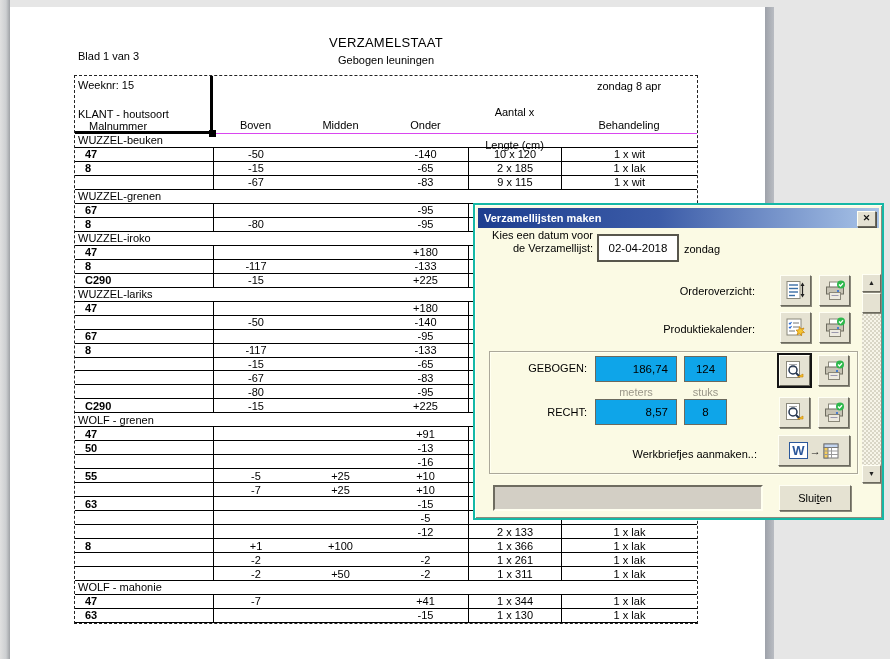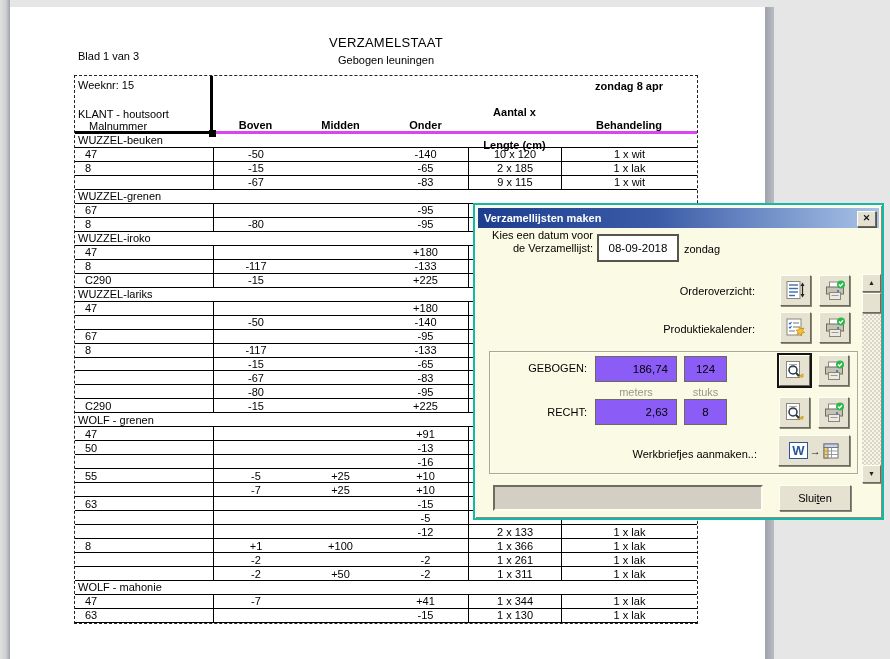--- a/index.html
+++ b/index.html
@@ -15,27 +15,27 @@
   .doc-title{position:absolute;left:75px;top:35px;width:622px;text-align:center;
              font-size:13px;letter-spacing:.3px;}
   .doc-sub{position:absolute;left:75px;top:54px;width:622px;text-align:center;font-size:11px;}
   
   .table-area{position:absolute;left:74px;top:75px;width:622px;height:547px;
               border:1px dashed #222;}
   .hdrbox{position:absolute;left:0;top:0;width:138px;height:58px;box-sizing:border-box;
           border-right:3px solid #000;border-bottom:3px solid #000;}
   .fill-handle{position:absolute;left:134px;top:54px;width:7px;height:7px;background:#000;z-index:3;}
   .colhead{position:absolute;left:138px;top:0;width:484px;height:58px;box-sizing:border-box;
-           border-bottom:3px solid #d946ef;font-weight:bold;}
+           border-bottom:1px solid #d946ef;}
   .ch{position:absolute;font-size:11px;text-align:center;line-height:13px;}
   #rows{position:absolute;left:0;top:58px;width:622px;}
   .trow{display:flex;height:13.971px;box-sizing:border-box;border-bottom:1px solid #000;
         font-size:11px;line-height:12px;align-items:center;}
   .trow > div{height:100%;box-sizing:border-box;display:flex;align-items:center;justify-content:center;}
-  .cmal{width:138px;justify-content:flex-start !important;padding-left:10px;font-weight:normal;}
+  .cmal{width:138px;justify-content:flex-start !important;padding-left:10px;font-weight:bold;}
   .cnum{width:85px;}
   .ca{width:93px;}
   .cbh{width:136px;}
   .bl{border-left:1px solid #000;}
   .gcell{width:100%;justify-content:flex-start !important;padding-left:3px;}
   
   .dialog{position:absolute;left:473px;top:203px;width:411px;height:317px;background:#FBFAE4;
           border:2px solid #14b8a6;box-sizing:border-box;z-index:10;
           box-shadow:inset 1px 1px 0 #FFFFF2,inset -1px -1px 0 #8E8B7D;font-size:11px;}
   .titlebar{position:absolute;left:3px;top:3px;right:3px;height:20px;
@@ -43,21 +43,21 @@
             color:#fff;font-weight:bold;font-size:11px;line-height:20px;padding-left:6px;
             box-sizing:border-box;}
   .xbtn{position:absolute;right:3px;top:3px;width:17px;height:14px;background:#E4E1D2;
         border:1px solid;border-color:#FFFFF4 #6B695D #6B695D #FFFFF4;
         box-shadow:1px 1px 0 #55534B;font-size:9px;font-weight:bold;line-height:13px;
         text-align:center;color:#111;cursor:default;}
   .dlbl{position:absolute;font-size:11px;line-height:13px;white-space:nowrap;}
   .r{text-align:right;}
   .tbox{position:absolute;background:#fff;border:2px solid #58564C;box-sizing:border-box;
         font-size:11.5px;display:flex;align-items:center;justify-content:center;}
-  .vbox{position:absolute;background:#8b5cf6;border:1px solid #6B695D;box-sizing:border-box;
+  .vbox{position:absolute;background:#0ea5e9;border:1px solid #6B695D;box-sizing:border-box;
         font-size:11.5px;display:flex;align-items:center;}
   .vbox.num{justify-content:flex-end;padding-right:8px;}
   .vbox.cen{justify-content:center;}
   .cap{position:absolute;font-size:11px;color:#9A9789;text-align:center;}
   .btn{position:absolute;background:#E5E2D2;border:1px solid;
        border-color:#FFFFF4 #6B695D #6B695D #FFFFF4;box-shadow:1px 1px 0 #8A887B;
        box-sizing:border-box;display:flex;align-items:center;justify-content:center;cursor:default;}
   .ibtn{width:31px;height:31px;}
   .focusring{outline:2px solid #141414;outline-offset:0px;}
   .groupbox{position:absolute;left:14px;top:146px;width:369px;height:123px;box-sizing:border-box;
@@ -364,21 +364,21 @@
   </div>
 
   <div class="dialog">
     <div class="titlebar">
       <span>Verzamellijsten maken</span>
     </div>
     <div class="xbtn" style="top:6px;right:6px;">✕</div>
 
     <div class="dlbl r" style="left:10px;top:24px;width:108px;">Kies een datum voor</div>
     <div class="dlbl r" style="left:10px;top:37px;width:108px;">de Verzamellijst:</div>
-    <div class="tbox" style="left:122px;top:29px;width:82px;height:28px;">08-09-2018</div>
+    <div class="tbox" style="left:122px;top:29px;width:82px;height:28px;">02-04-2018</div>
     <div class="dlbl" style="left:209px;top:38px;">zondag</div>
 
     <div class="dlbl r" style="left:100px;top:80px;width:180px;">Orderoverzicht:</div>
     <div class="btn ibtn" style="left:305px;top:70px;">
       <svg width="21" height="21" viewBox="0 0 21 21">
         <rect x="2" y="1.5" width="13" height="17" fill="#fff" stroke="#8A887B"></rect>
         <line x1="4" y1="5" x2="13" y2="5" stroke="#3A6EA5" stroke-width="1.4"></line>
         <line x1="4" y1="8.5" x2="13" y2="8.5" stroke="#3A6EA5" stroke-width="1.4"></line>
         <line x1="4" y1="12" x2="13" y2="12" stroke="#3A6EA5" stroke-width="1.4"></line>
         <line x1="4" y1="15.5" x2="10" y2="15.5" stroke="#3A6EA5" stroke-width="1.4"></line>
@@ -445,21 +445,21 @@
         <rect x="2.5" y="7" width="17" height="7" fill="#C7C3B4" stroke="#6F6D60"></rect>
         <rect x="5.5" y="12.5" width="11" height="7" fill="#EDEAE0" stroke="#8A8779"></rect>
         <line x1="7.5" y1="15.5" x2="14.5" y2="15.5" stroke="#9B98AD" stroke-width="1"></line>
         <circle cx="14" cy="11" r="1.1" fill="#2B6CD4"></circle>
         <circle cx="17" cy="4.5" r="4" fill="#2EB84C"></circle>
         <path d="M15 4.5 L16.5 6 L19 3.2" stroke="#fff" stroke-width="1.3" fill="none"></path>
       </svg>
     </div>
 
     <div class="dlbl r" style="left:20px;top:201px;width:92px;">RECHT:</div>
-    <div class="vbox num" style="left:120px;top:194px;width:82px;height:26px;">2,63</div>
+    <div class="vbox num" style="left:120px;top:194px;width:82px;height:26px;">8,57</div>
     <div class="vbox cen" style="left:209px;top:194px;width:43px;height:26px;">8</div>
     <div class="btn ibtn" style="left:304px;top:192px;">
       <svg width="21" height="21" viewBox="0 0 21 21">
         <rect x="2.5" y="1.5" width="13" height="16" fill="#fff" stroke="#8A887B"></rect>
         <line x1="5" y1="4.5" x2="13" y2="4.5" stroke="#AAA" stroke-width="1"></line>
         <line x1="5" y1="7" x2="13" y2="7" stroke="#AAA" stroke-width="1"></line>
         <circle cx="9" cy="10" r="4" fill="none" stroke="#24354F" stroke-width="1.5"></circle>
         <line x1="12" y1="13" x2="15.5" y2="16.5" stroke="#24354F" stroke-width="2"></line>
         <path d="M13.5 17 L19 17 L19 14 Z" fill="#F4C430" stroke="#C87E00" stroke-width="0.6"></path>
       </svg>

